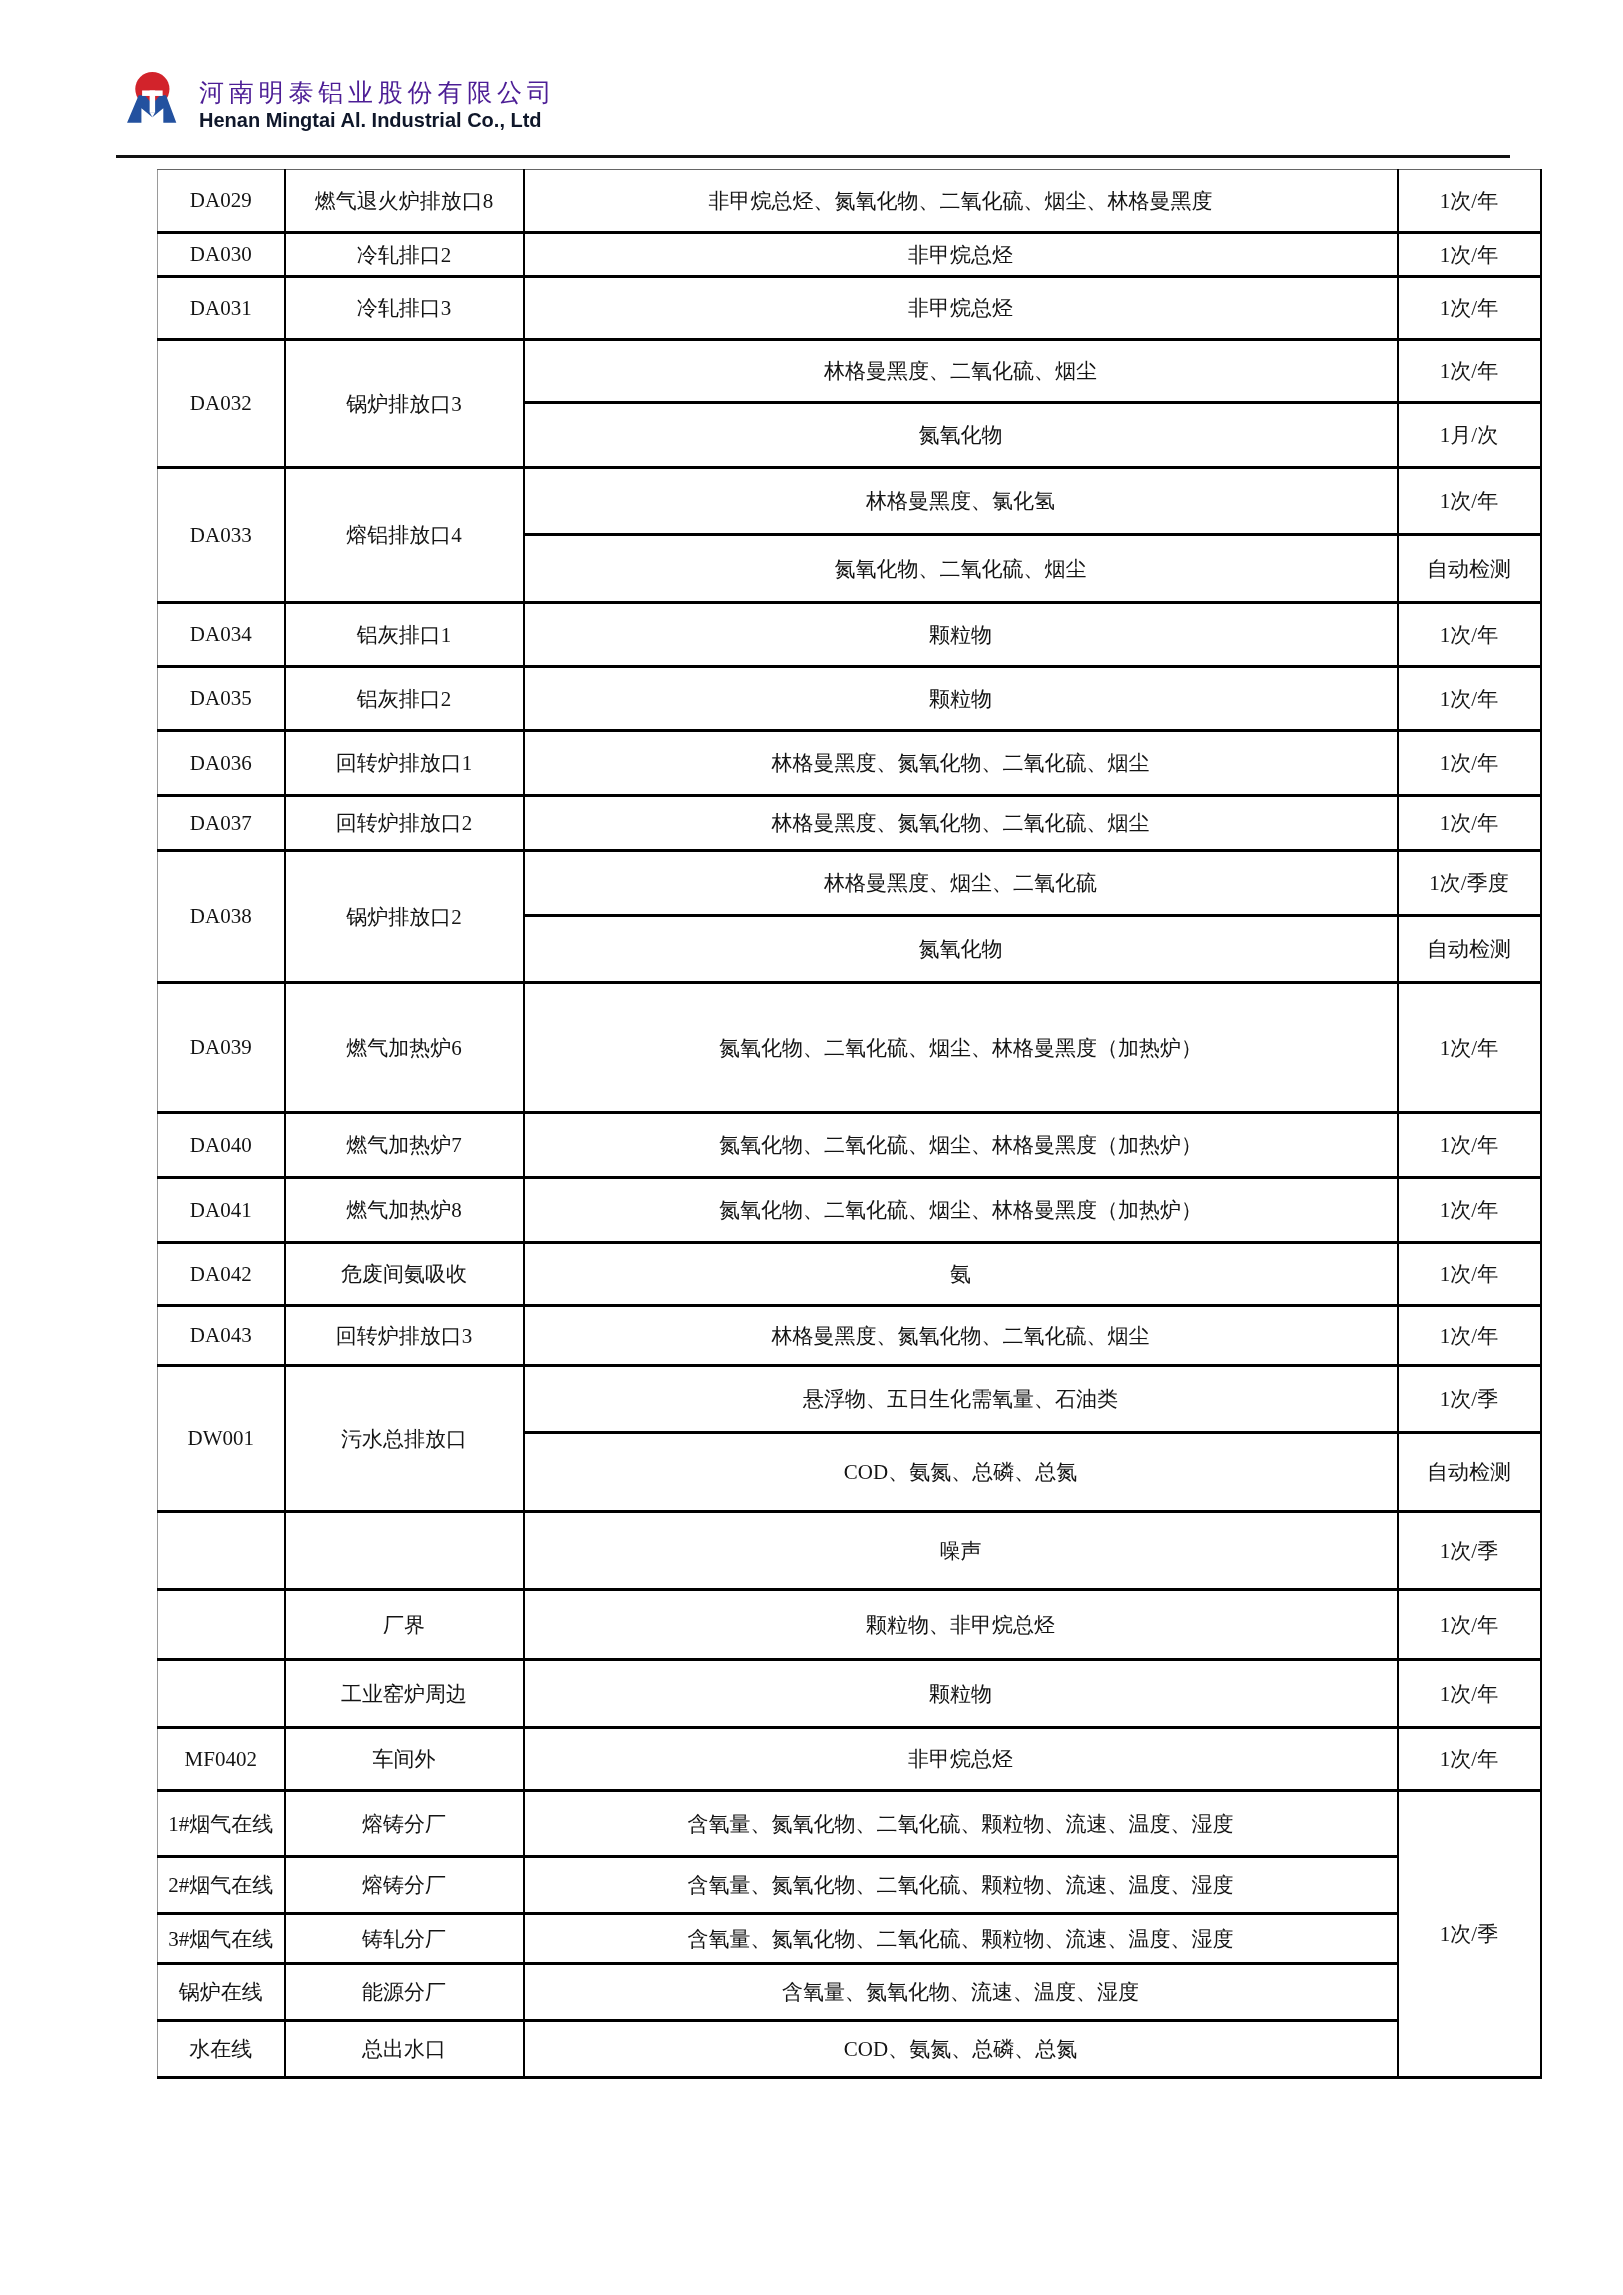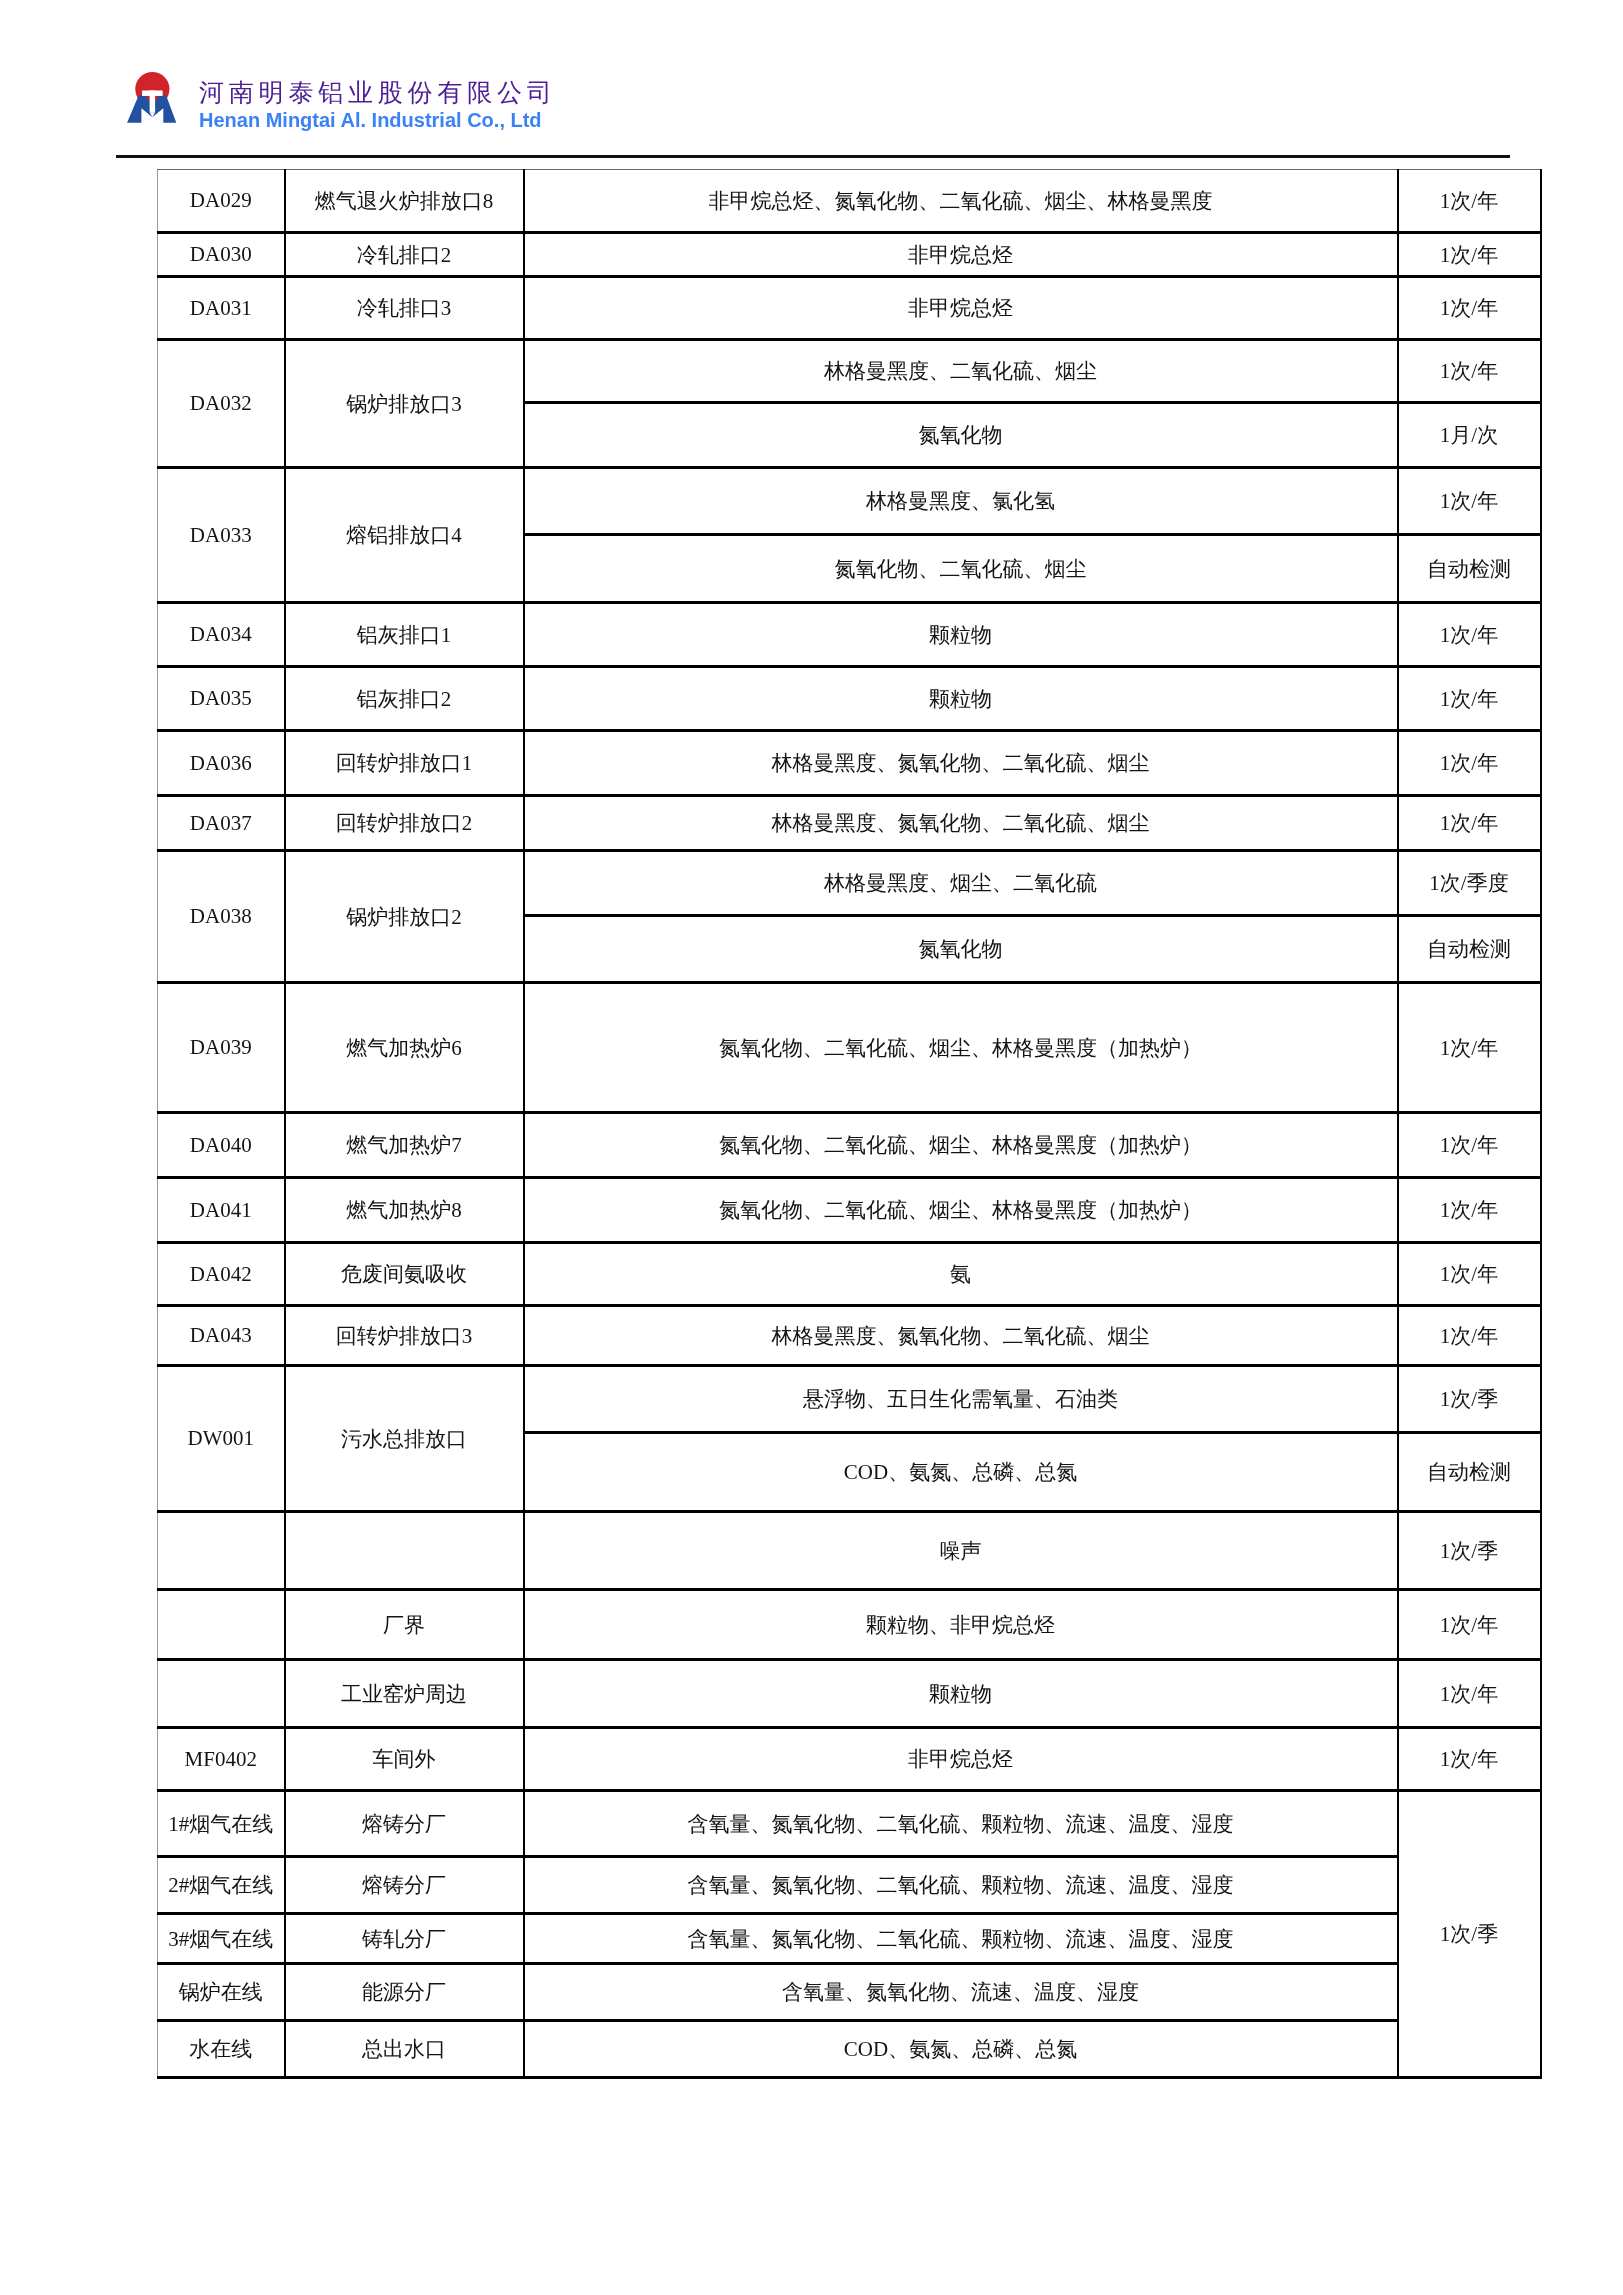--- a/index.html
+++ b/index.html
@@ -3,21 +3,21 @@
 <meta charset="utf-8">
 <style>
   html,body{margin:0;padding:0;background:#ffffff;}
   #page{position:relative;width:1623px;height:2295px;background:#ffffff;overflow:hidden;
         font-family:"Liberation Serif","DejaVu Serif",serif;color:#141414;}
 
   
   #logo{position:absolute;left:125px;top:72px;width:52px;height:52px;}
   #company-zh{position:absolute;left:199px;top:76px;font-size:25px;letter-spacing:4.8px;
               color:#4c1d95;font-family:"Liberation Serif","DejaVu Serif",serif;}
-  #company-en{position:absolute;left:199px;top:109px;font-size:20px;color:#3b82f6;
+  #company-en{position:absolute;left:199px;top:109px;font-size:20px;color:#0f172a;
               font-family:"Liberation Sans","DejaVu Sans",sans-serif;font-weight:bold;}
   #header-rule{position:absolute;left:116px;top:155px;width:1394px;height:2.7px;background:#111;}
 
   
   #montable{position:absolute;left:157px;top:169px;width:1384px;border-collapse:collapse;table-layout:fixed;}
   #montable td{border-top:3.4px solid #000;border-bottom:3.4px solid #000;
                border-left:2.7px solid #000;border-right:2.7px solid #000;
                text-align:center;vertical-align:middle;padding:0 4.1px;
                font-size:21px;color:#141414;overflow:hidden;}
   #montable tr td:first-child{border-left:1.4px solid #9a9a9a;}

